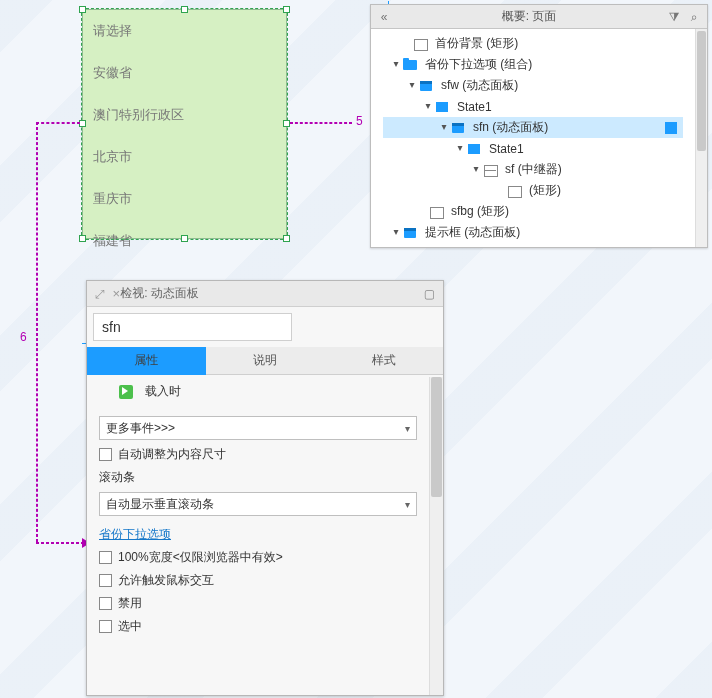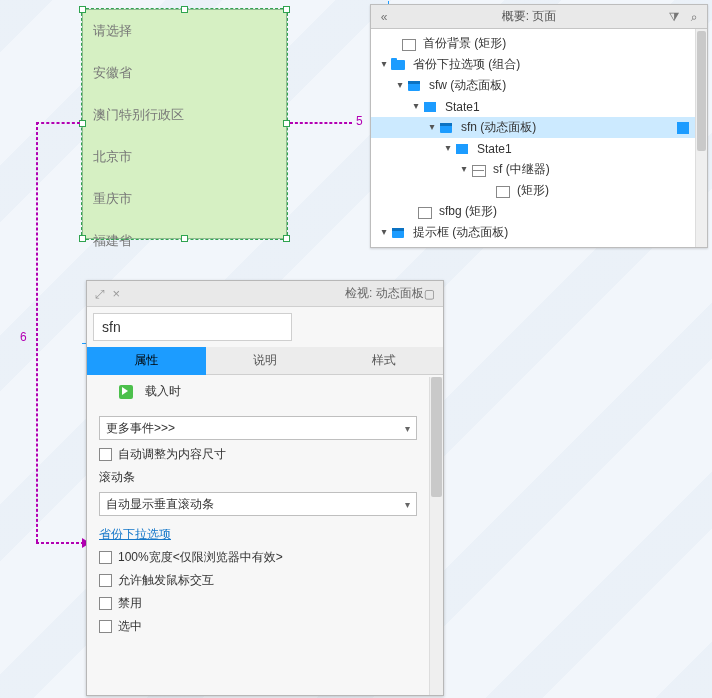--- a/index.html
+++ b/index.html
@@ -34,21 +34,21 @@
   }
   .outline-header{
     height:24px; background:#e9e9e9; border-bottom:1px solid #c5c5c5;
     display:flex; align-items:center; padding:0 6px; font-size:12px; color:#555;
   }
   .outline-header .title{flex:1; text-align:center; font-size:12px;}
   .outline-header .icon{width:14px; text-align:center; color:#777; cursor:pointer;}
   .outline-body{position:absolute; top:24px; bottom:0; left:0; right:12px; overflow:hidden; background:#fff;}
   .outline-scroll{position:absolute; right:0; top:24px; bottom:0; width:12px; background:#efefef; border-left:1px solid #ddd;}
   .outline-thumb{position:absolute; left:1px; right:1px; top:2px; height:120px; background:#c9c9c9; border-radius:2px;}
-  .tree{font-size:12px; color:#333; padding:4px 0;}
+  .tree{font-size:12px; color:#333; padding:4px 12px;}
   .tree .node{display:flex; align-items:center; height:21px; padding-left:4px; white-space:nowrap;}
   .tree .node.sel{background:#cceaff;}
   .tree .tw{display:inline-block; width:10px; text-align:center; color:#555; font-size:10px; transform:translateY(-1px);}
   .tree .ico{display:inline-block; width:16px; height:14px; margin:0 4px 0 2px; position:relative;}
   .folder:before{content:""; position:absolute; left:0; top:2px; width:14px; height:10px; background:#1c9cff; border-radius:1px;}
   .folder:after{content:""; position:absolute; left:0; top:0; width:6px; height:4px; background:#1c9cff; border-radius:1px 1px 0 0;}
   .panel-ico:before{content:""; position:absolute; left:1px; top:2px; width:12px; height:10px; background:#1c9cff; border-radius:1px;}
   .panel-ico:after{content:""; position:absolute; left:1px; top:2px; width:12px; height:3px; background:#0b72c2;}
   .state-ico:before{content:""; position:absolute; left:1px; top:2px; width:12px; height:10px; background:#1c9cff;}
   .rect-ico:before{content:"";position:absolute;left:1px;top:2px;width:12px;height:10px;border:1px solid #888;background:#fff;}
@@ -60,28 +60,28 @@
   .ind{display:inline-block;}
 
   
   .inspector {
     position:absolute; left:86px; top:280px; width:358px; height:416px;
     background:#f7f7f7; border:1px solid #b7b7b7;
     box-shadow:0 1px 3px rgba(0,0,0,.2);
   }
   .ins-header{height:26px; background:#e9e9e9; border-bottom:1px solid #cfcfcf;
     display:flex; align-items:center; padding:0 8px; font-size:12px; color:#666;}
-  .ins-header .title{flex:1; text-align:right;}
+  .ins-header .title{flex:1; text-align:left;}
   .ins-header .x{color:#999; cursor:pointer; font-size:13px;}
   .ins-name{margin:6px; height:28px; background:#fff; border:1px solid #cfcfcf;
     font-size:14px; padding:4px 8px; color:#333;}
   .tabs{display:flex; height:28px; font-size:12px;}
   .tab{flex:1; display:flex; align-items:center; justify-content:center;
     background:#ececec; border-bottom:1px solid #cfcfcf; cursor:pointer; color:#555;}
-  .tab.active{background:#1c9cff; color:#000000; border-bottom-color:#1c9cff;}
+  .tab.active{background:#1c9cff; color:#404040; border-bottom-color:#1c9cff;}
   .ins-body{position:absolute; top:96px; bottom:0; left:0; right:14px; padding:0 12px 10px; overflow:hidden;}
   .ins-scroll{position:absolute; right:0; top:96px; bottom:0; width:14px; background:#efefef; border-left:1px solid #ddd;}
   .ins-thumb{position:absolute;left:1px;right:1px;top:0;height:120px;background:#c9c9c9;border-radius:2px;}
   .row2{display:flex; align-items:center; gap:6px; font-size:12px; color:#333; margin:6px 0;}
   .chk{width:13px;height:13px;border:1px solid #888;background:#fff;display:inline-block;}
   .dd{height:24px; border:1px solid #bfbfbf; background:#fff; display:flex; align-items:center;
       padding:0 6px; font-size:12px; color:#333; position:relative;}
   .dd:after{content:"▾"; position:absolute; right:6px; color:#666; font-size:10px;}
   .section-head{font-size:12px; color:#666; margin:10px 0 4px;}
   .link{color:#1577c9; text-decoration:underline; font-size:12px;}

